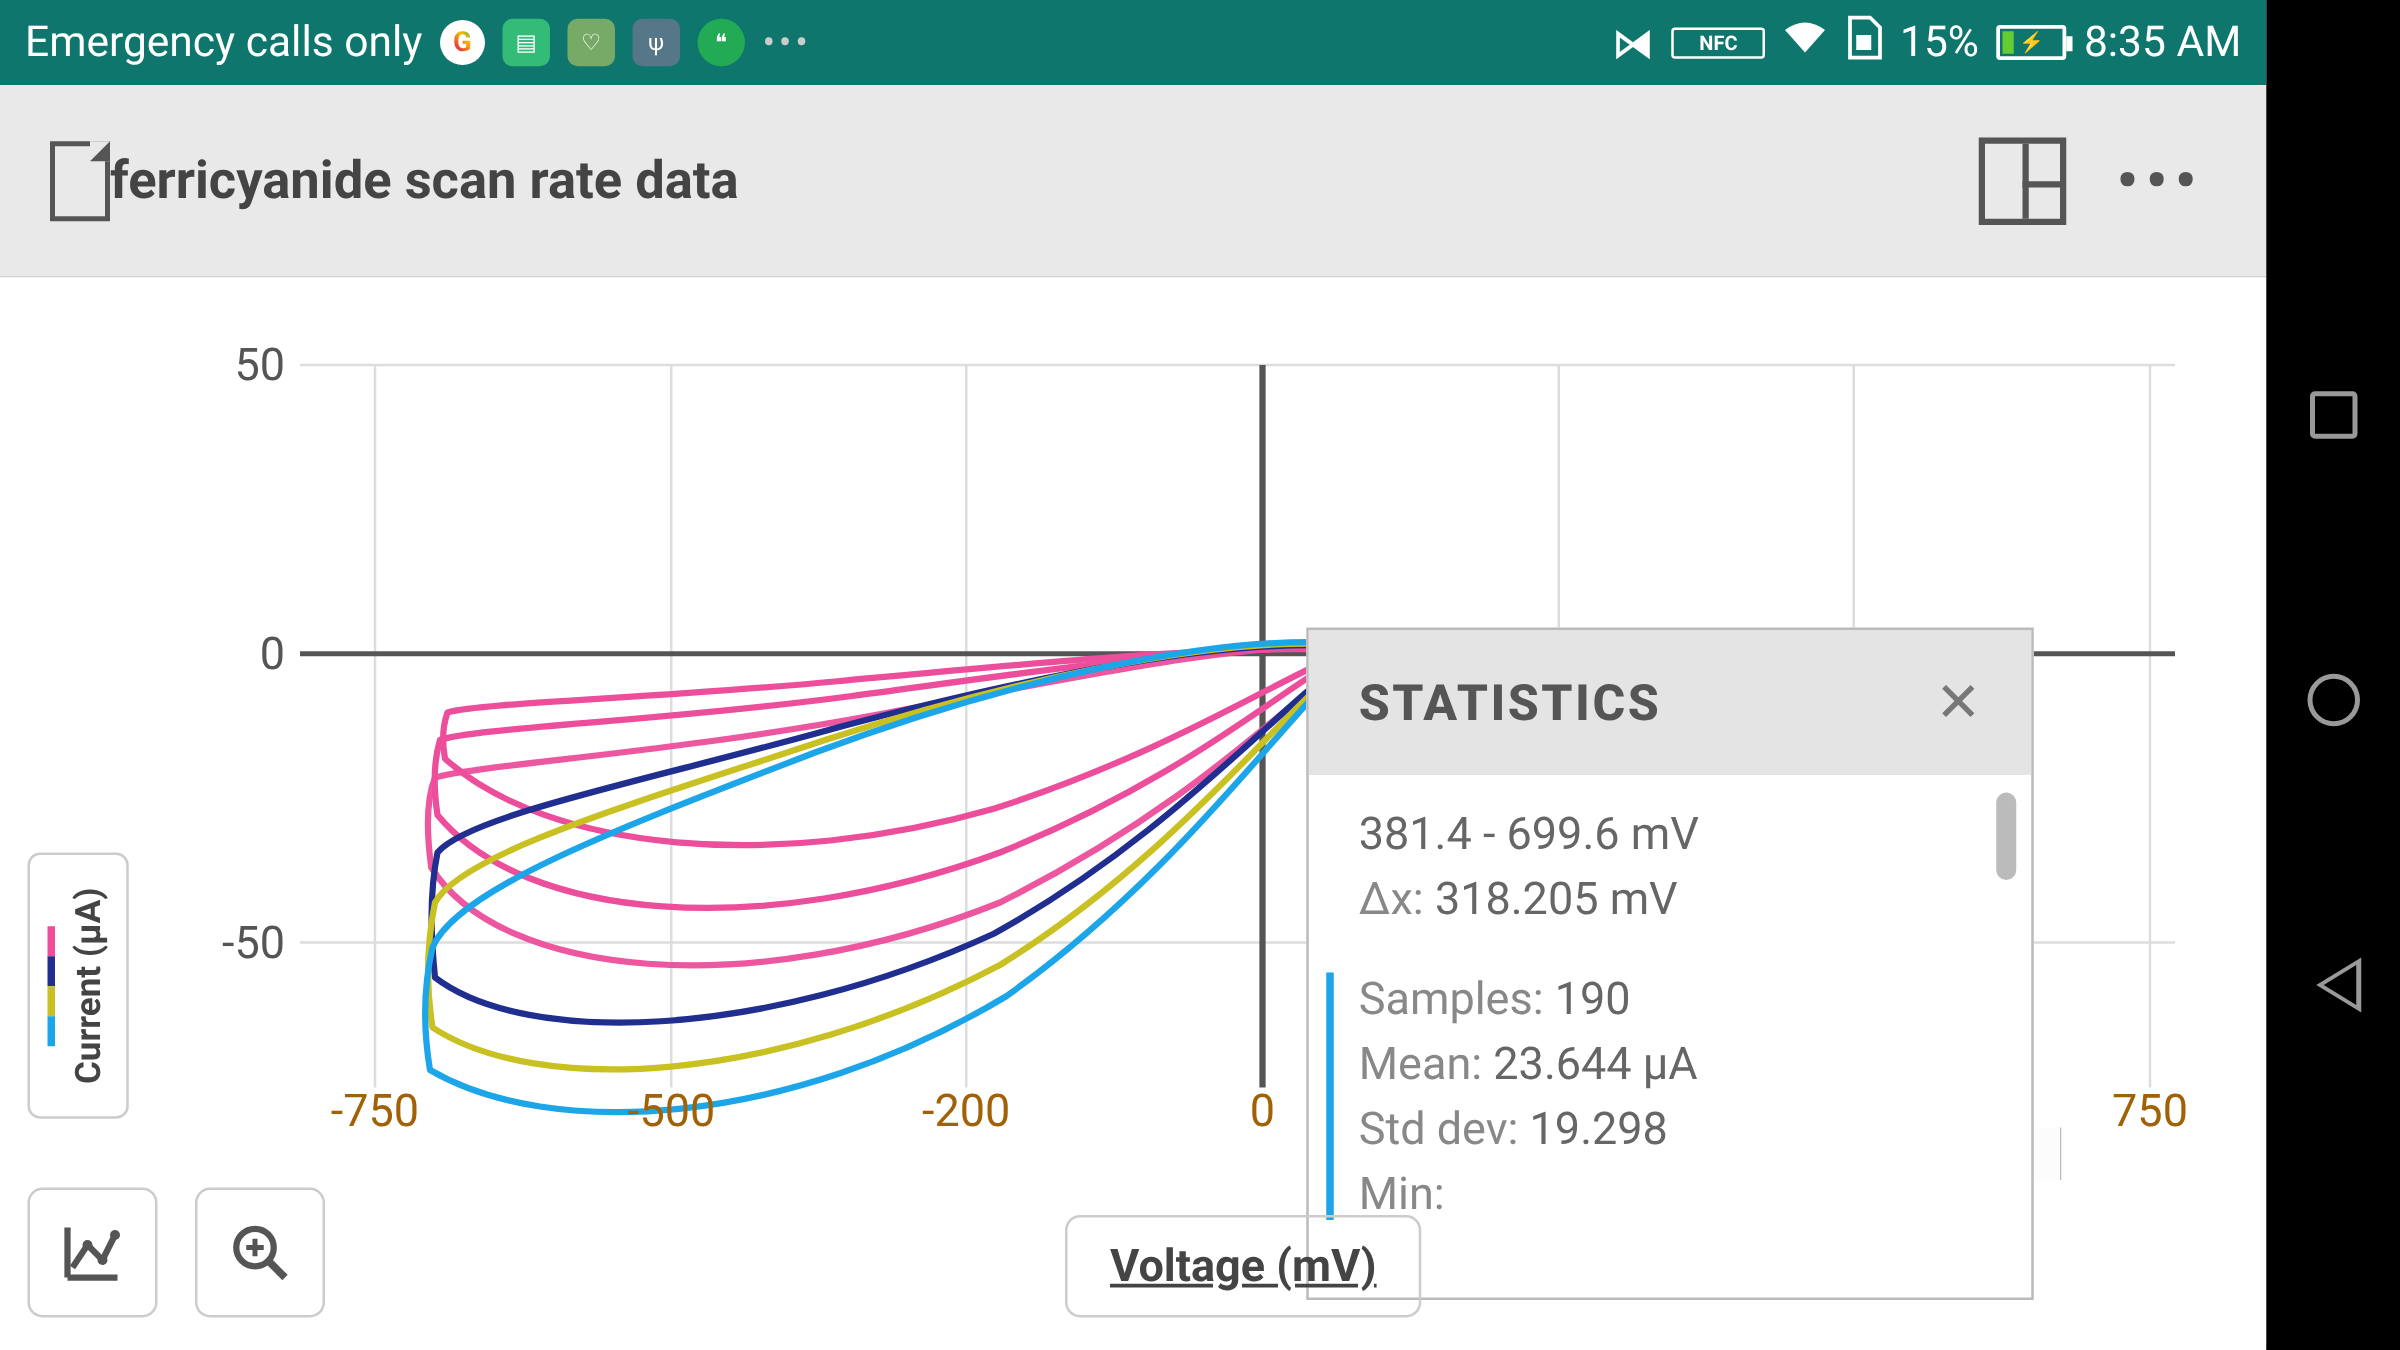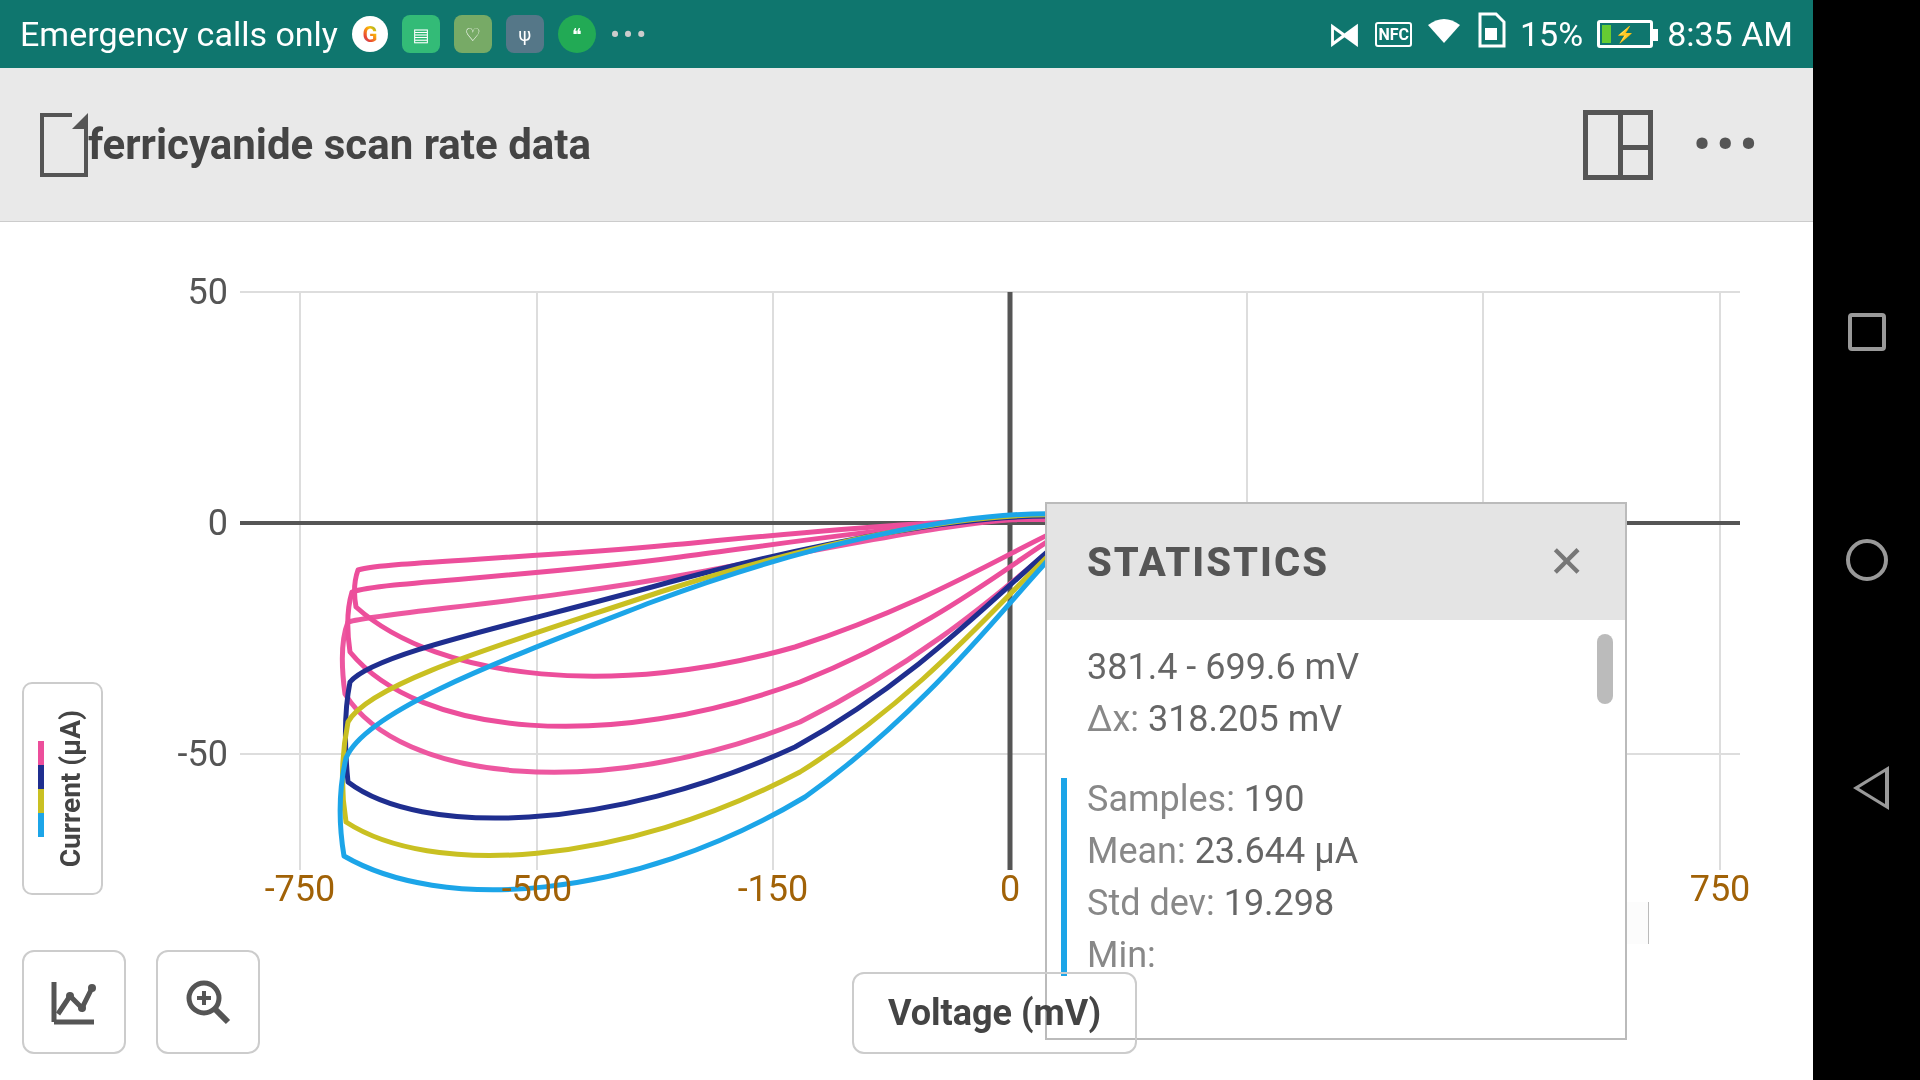--- a/index.html
+++ b/index.html
@@ -65,21 +65,21 @@
   }
   .status-left { display: flex; align-items: center; gap: 14px; }
   .status-right { display: flex; align-items: center; gap: 14px; font-size: 34px; }
   .status-icon-sq {
     width: 38px; height: 38px; border-radius: 8px;
     display: flex; align-items: center; justify-content: center;
     font-size: 18px; color: #fff;
   }
   .dots-h { font-size: 30px; letter-spacing: 3px; color: #ccc; }
   .g-icon { width:36px; height:36px; border-radius:50%; background:#fff; display:flex; align-items:center; justify-content:center; font-weight:700; font-size:22px; }
-  .nfc-badge { border:2px solid #fff; font-size:16px; font-weight:700; padding:1px 1px; border-radius:3px;}
+  .nfc-badge { border:2px solid #fff; font-size:16px; font-weight:700; padding:1px 20px; border-radius:3px;}
   .wifi { font-size:30px; }
   .batt-box { position:relative; width:56px; height:28px; border:3px solid #fff; border-radius:3px;}
   .batt-box::after{content:'';position:absolute;right:-8px;top:6px;width:5px;height:12px;background:#fff;}
   .batt-fill{position:absolute;left:2px;top:2px;bottom:2px;width:18%;background:#6c3;}
   .batt-bolt{position:absolute;left:50%;top:50%;transform:translate(-50%,-50%);font-size:16px;color:#fff;}
 
   .app-header {
     background: #e9e9e9;
     height: 154px;
     border-bottom: 1px solid #ccc;
@@ -121,21 +121,21 @@
     font-size: 28px;
     font-weight: 700;
     color: #444;
   }
 
   .x-label-box {
     position:absolute;
     left:852px; bottom:22px;
     border:2px solid #ccc; border-radius:12px;
     padding:18px 34px;
-    font-size:36px; font-weight:700; color:#444;
+    font-size:36px; font-weight:700; color:#444;text-decoration:underline;
   }
 
   .tool-btn {
     position:absolute;
     border:2px solid #ccc; border-radius:12px;
     width:104px; height:104px;
     display:flex; align-items:center; justify-content:center;
     font-size:48px; color:#555;
   }
   .tool1 { left:22px; bottom:22px; }
@@ -276,21 +276,21 @@
         </g>
       </svg>
 
       
       <div class="tick-y" style="top:40px">50</div>
       <div class="tick-y" style="top:271px">0</div>
       <div class="tick-y" style="top:502px">-50</div>
       
       <div class="tick-x" style="left:120px">-750</div>
       <div class="tick-x" style="left:357px">-500</div>
-      <div class="tick-x" style="left:593px">-150</div>
+      <div class="tick-x" style="left:593px">-200</div>
       <div class="tick-x" style="left:830px">0</div>
       <div class="tick-x" style="left:1067px">250</div>
       <div class="tick-x" style="left:1303px">500</div>
       <div class="tick-x" style="left:1540px">750</div>
 
       
       <div class="sel-region" style="left:1073px; width:113px;"></div>
       <div class="sel-region" style="left:1186px; width:113px;"></div>
       <div class="sel-region" style="left:1299px; width:170px;"></div>
     </div>

